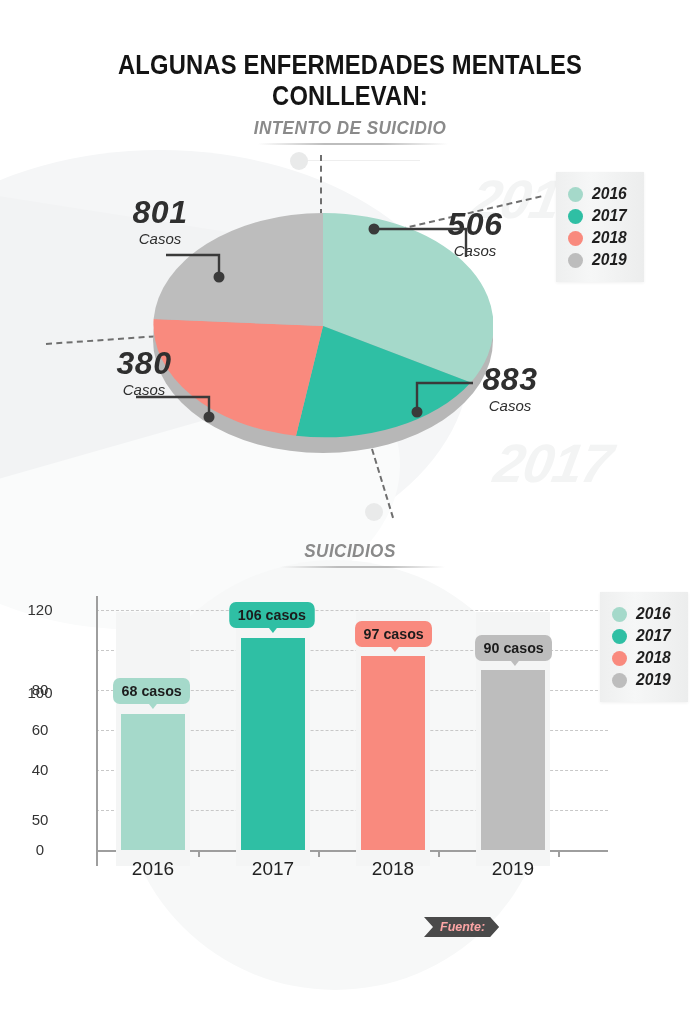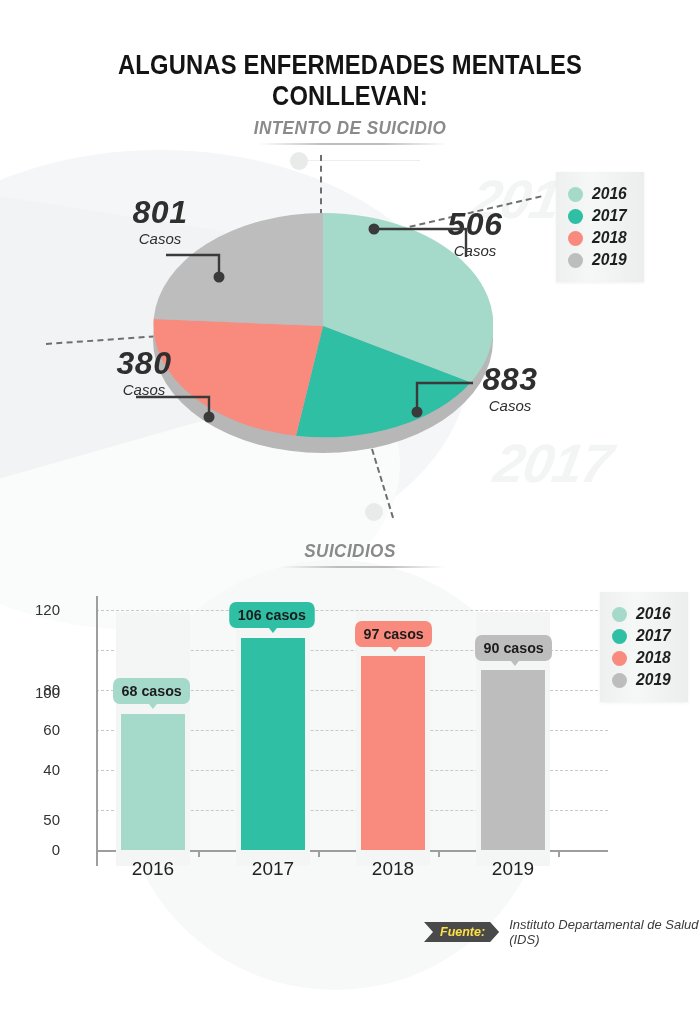--- a/index.html
+++ b/index.html
@@ -133,21 +133,21 @@
   .legend-label{
     font-size:17px;font-weight:bold;font-style:italic;color:#1f1f1f;
     transform:scaleX(.92);transform-origin:left center;letter-spacing:0;
   }
   .legend-pie{left:556px;top:172px;}
   .legend-bar{left:600px;top:592px;}
 
   
   .chart{position:absolute;left:64px;top:596px;width:500px;height:270px;}
   .ylabel{
-    position:absolute;right:504px;font-size:15px;color:#333;text-align:right;
+    position:absolute;right:504px;font-size:15px;color:#333;text-align:center;
     width:40px;transform:translateY(-9px);
   }
   .gridline{
     position:absolute;left:32px;right:-44px;height:0;
     border-top:1.5px dashed #c8c8c8;
   }
   .axis-y{position:absolute;left:32px;top:0;bottom:0;width:1.5px;background:#9e9e9e;}
   .axis-x{position:absolute;left:32px;right:-44px;height:1.5px;background:#9e9e9e;}
   .bar-band{
     position:absolute;bottom:0;width:74px;background:#f4f5f5;
@@ -165,21 +165,21 @@
   }
   .tooltip:after{
     content:"";position:absolute;left:50%;margin-left:-4px;bottom:-5px;
     border-left:5px solid transparent;border-right:5px solid transparent;
     border-top:6px solid currentColor;
   }
 
   
   .source{position:absolute;left:424px;top:917px;display:flex;align-items:center;}
   .source-tag{
-    background:#4a4a4a;color:#fde047;font-size:12.5px;font-weight:bold;
+    background:#4a4a4a;color:#fca5a5;font-size:12.5px;font-weight:bold;
     padding:3px 14px 3px 16px;position:relative;
     clip-path:polygon(0 0,calc(100% - 9px) 0,100% 50%,calc(100% - 9px) 100%,0 100%,9px 50%);
     font-style:italic;
   }
   .source-text{
     margin-left:10px;font-size:13px;font-style:italic;color:#3b3b3b;
   }
 </style>
 </head>
 <body>
@@ -360,14 +360,13 @@
     <span class="legend-label">2018</span>
   </div>
   <div class="legend-row">
     <span class="legend-dot" style="background:#bdbdbd"></span>
     <span class="legend-label">2019</span>
   </div>
 </div>
 
 <div class="source">
   <span class="source-tag">Fuente:</span>
-  <span class="source-text">Instituto Departamental de Salud (IDS)</span>
 </div>
 
 </body></html>

